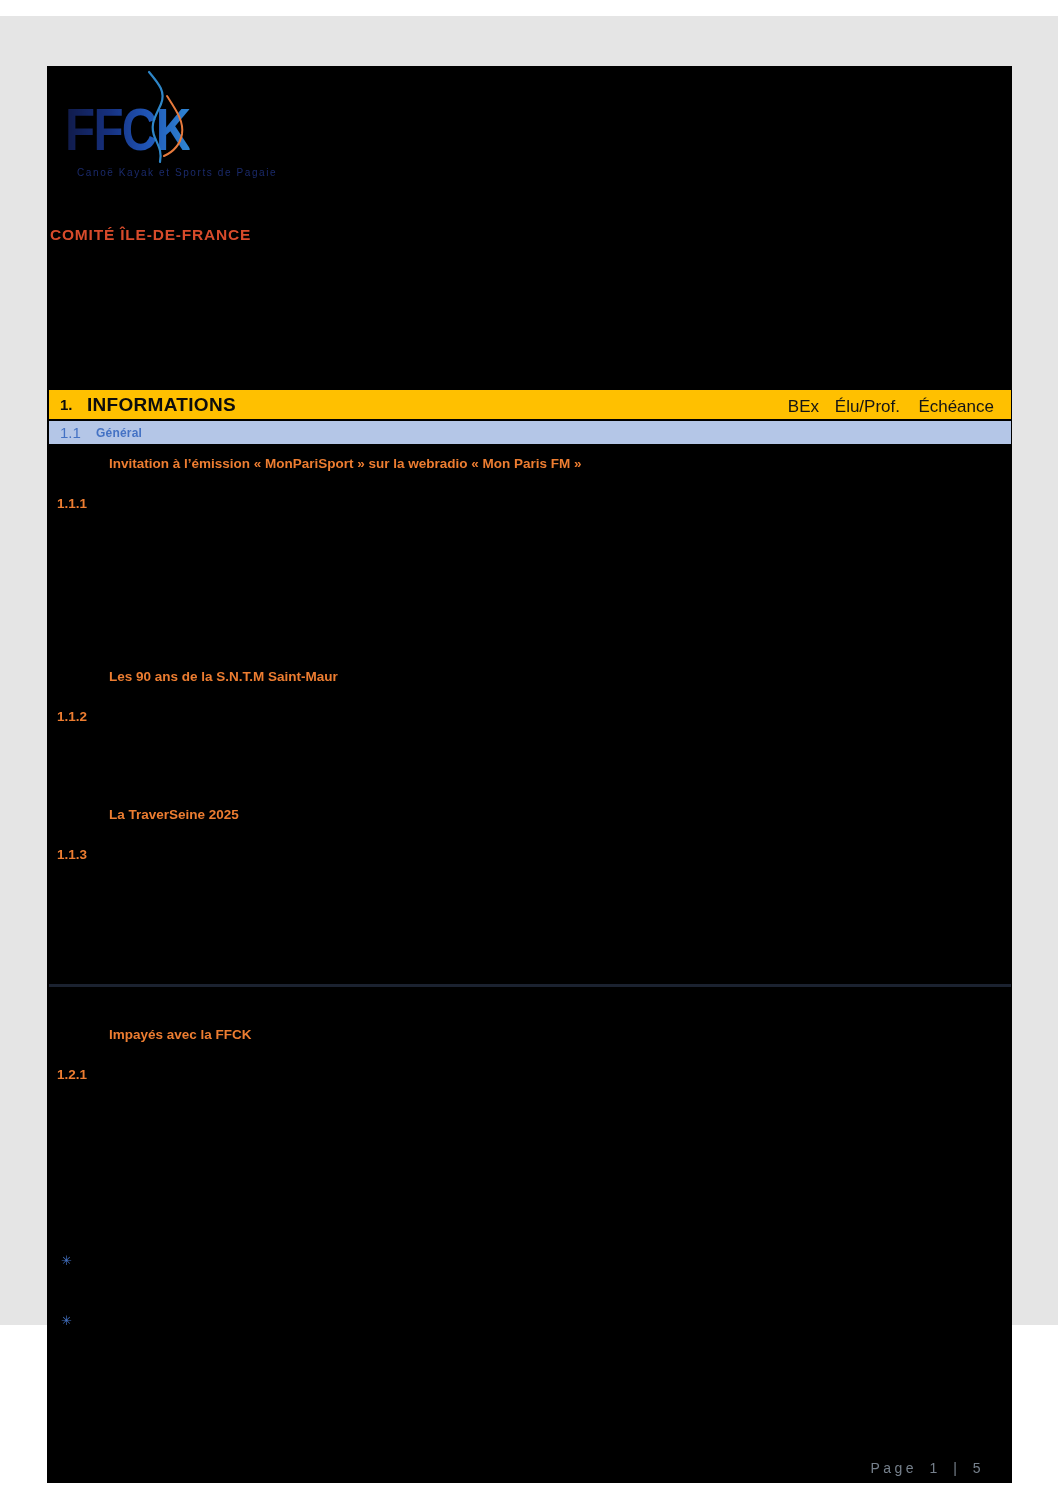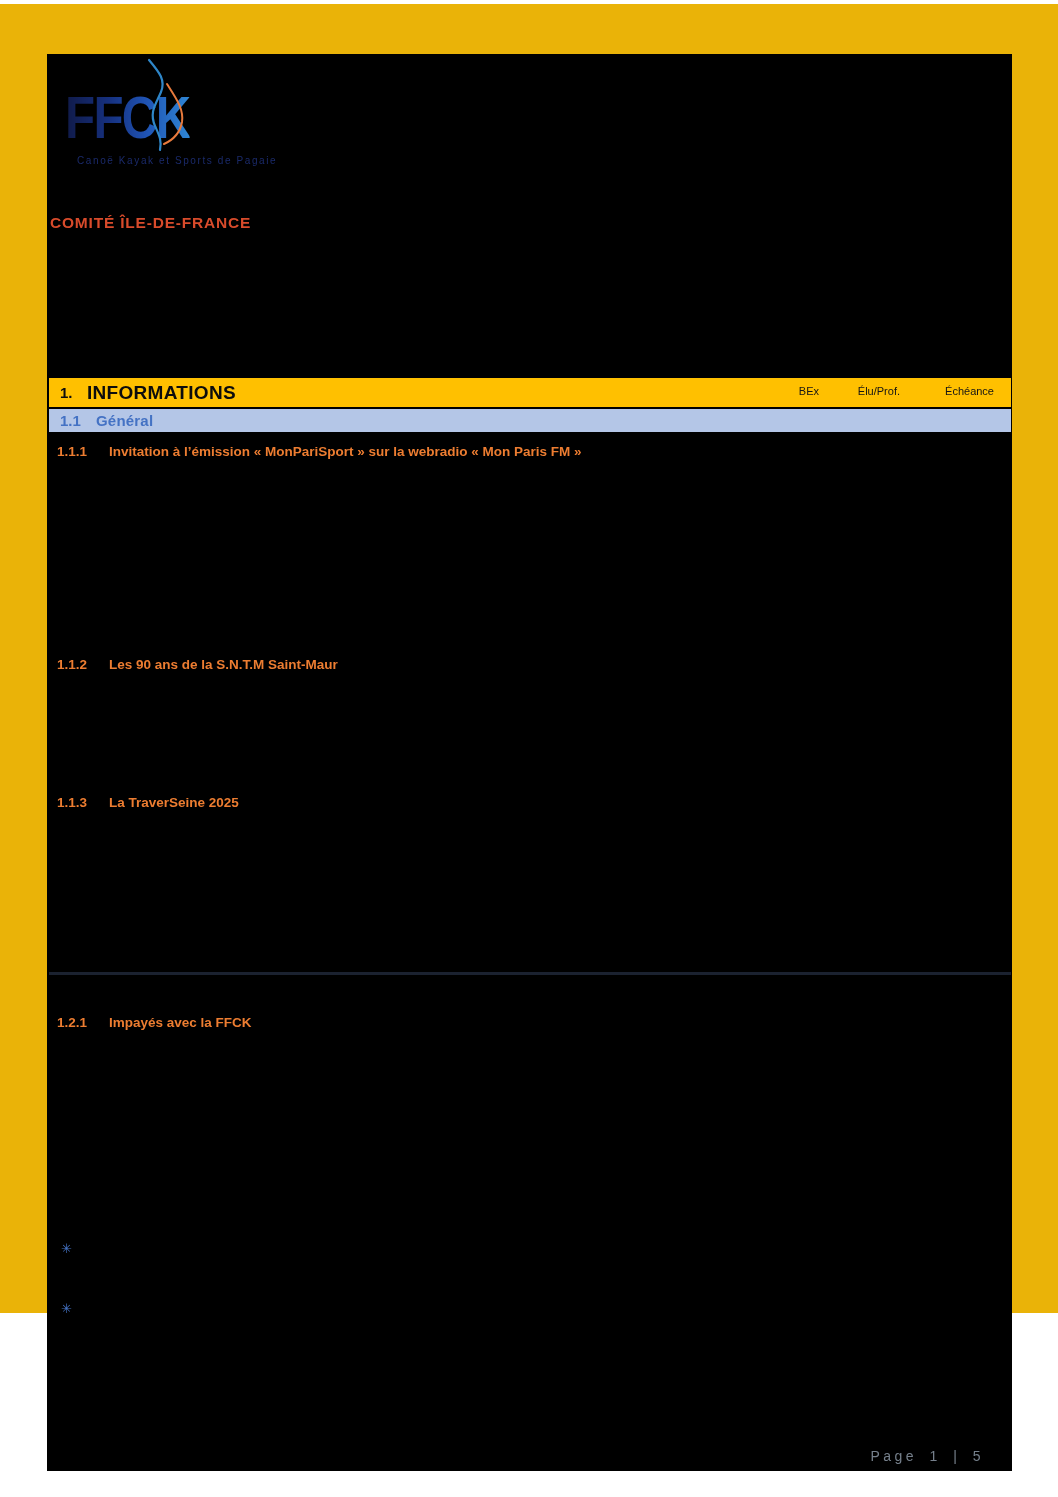--- a/index.html
+++ b/index.html
@@ -2,21 +2,21 @@
 <html><head>
 <meta charset="utf-8">
 <style>
   * { margin: 0; padding: 0; box-sizing: border-box; }
   html, body { background: #ffffff; }
   body {
     width: 1058px; height: 1497px;
     font-family: "Liberation Sans", sans-serif;
     position: relative; overflow: hidden;
   }
-  .canvas { position: absolute; left: 0; top: 4px; width: 1058px; height: 1309px; background: #eab308; }
+  .canvas { position: absolute; left: 0; top: 16px; width: 1058px; height: 1309px; background: #e5e5e5; }
   .page {
     position: absolute; left: 47px; top: 50px;
     width: 965px; height: 1417px;
     background: #000000; overflow: hidden;
   }
   .abs { position: absolute; }
 
   
   .ffck-wordmark {
     left: 18px; top: 34px;
@@ -37,38 +37,38 @@
     font-size: 15.5px; font-weight: 600; color: #d84b2b; letter-spacing: 0.8px; white-space: nowrap; margin-top: 37px;
   }
 
   
   .bar-orange {
     left: 2px; top: 324px; width: 962px; height: 29px;
     background: #ffc000; display: flex; align-items: center;
   }
   .bar-orange .num { position: absolute; left: 11px; font-size: 15px; font-weight: 700; color: #0d0d0d; }
   .bar-orange .ttl { position: absolute; left: 38px; font-size: 19px; font-weight: 700; color: #0d0d0d; letter-spacing: 0.3px; }
-  .col-label { position: absolute; font-size: 11px; font-weight: 500; color: #151515; top: 7px; white-space: nowrap; }
+  .col-label { position: absolute; font-size: 17px; font-weight: 500; color: #151515; top: 7px; white-space: nowrap; }
   .col-bex      { right: 192px; }
   .col-elu      { right: 111px; }
   .col-echeance { right: 17px; }
 
   .bar-blue {
     left: 2px; width: 962px; height: 23px;
     background: #b4c6e7; display: flex; align-items: center;
   }
   .bar-blue.s11 { top: 355px; }
   .bar-blue.s12 { top: 923px; height: 24px; }
-  .bar-blue .num { position: absolute; left: 11px; font-size: 15px; font-weight: 700; color: #4472c4; }
-  .bar-blue .ttl { position: absolute; left: 47px; font-size: 15px; font-weight: 700; color: #4472c4; letter-spacing: 0.2px; }
+  .bar-blue .num { position: absolute; left: 11px; font-size: 15px; font-weight: 400; color: #4472c4; }
+  .bar-blue .ttl { position: absolute; left: 47px; font-size: 12px; font-weight: 700; color: #4472c4; letter-spacing: 0.2px; }
   .table-rule { left: 2px; top: 918px; width: 962px; height: 3px; background: #1b2230; }
 
   
   .subhead { color: #ed7d31; font-weight: 700; font-size: 13.5px; white-space: nowrap; }
-  .subhead .hnum { position: absolute; left: 10px; }
+  .subhead .hnum { position: absolute; left: 10px; margin-top: 40px; }
   .subhead .httl { position: absolute; left: 62px; }
   .h111 { top: 390px; }
   .h112 { top: 603px; }
   .h113 { top: 741px; }
   .h121 { top: 961px; }
 
   
   .doc-link {
     left: 19px; top: 567px;
     font-size: 12.5px; color: #0563c1; text-decoration: underline; white-space: nowrap;

